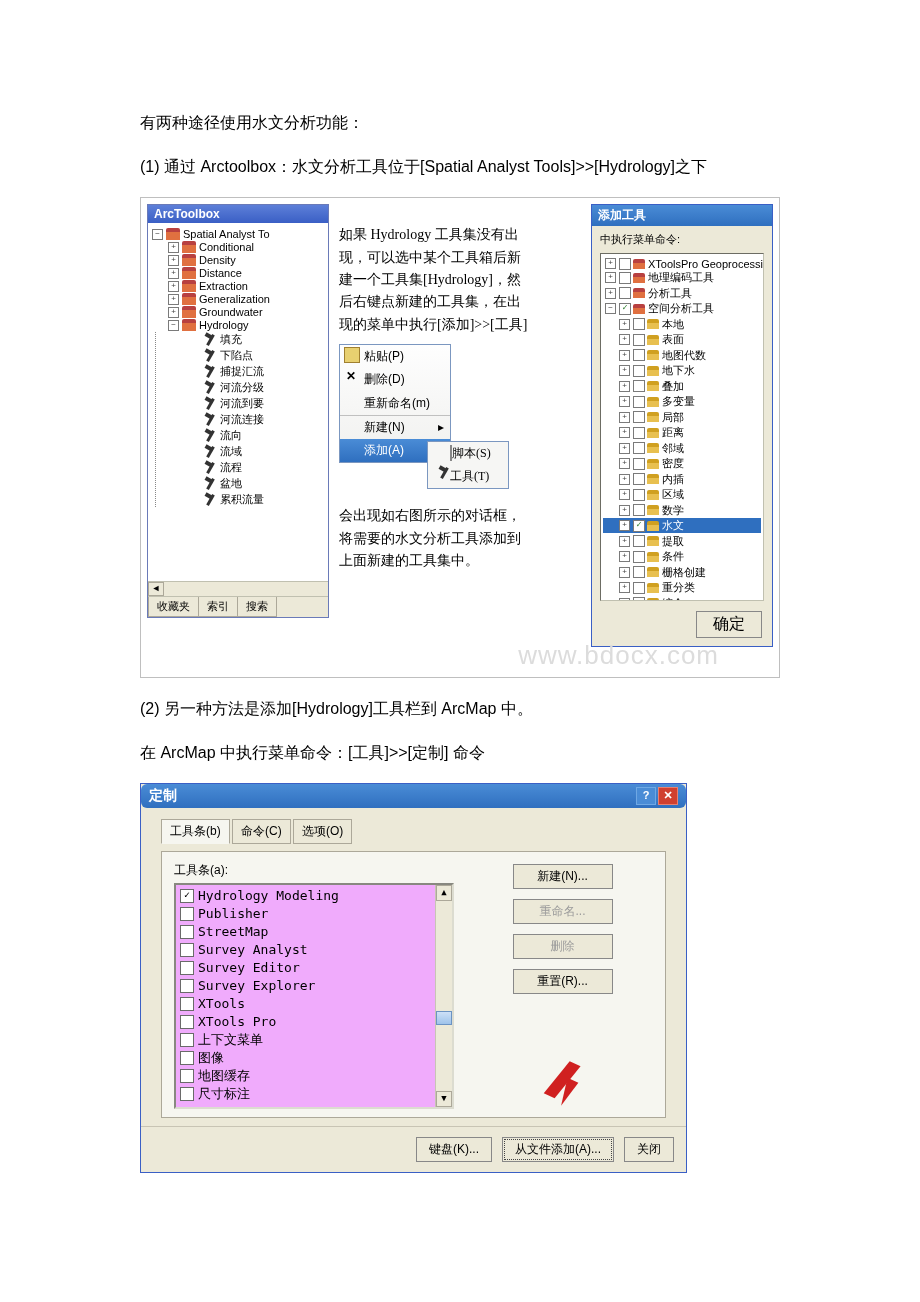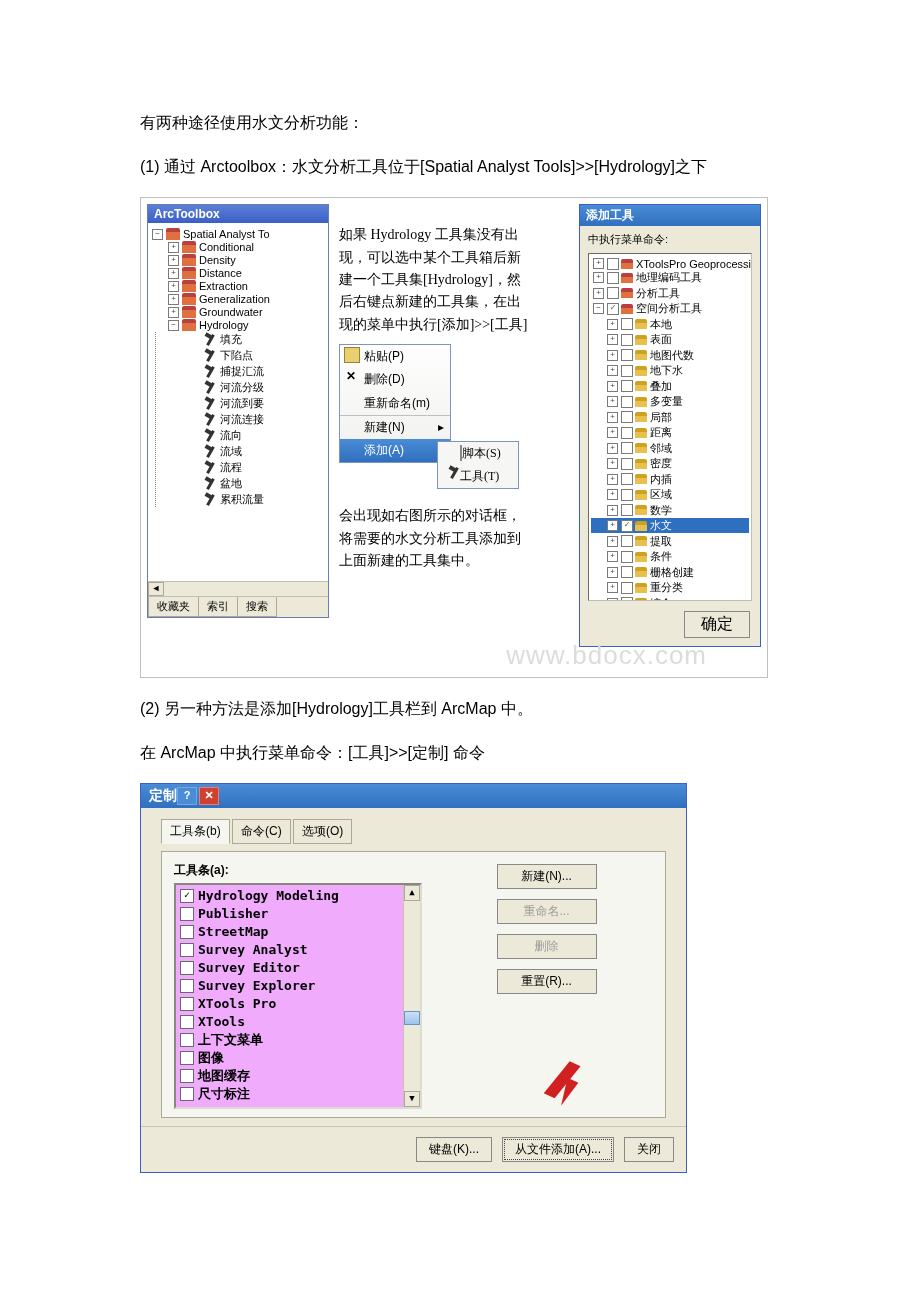--- a/index.html
+++ b/index.html
@@ -15,21 +15,21 @@
     margin: 0 auto;
     padding: 100px 140px 40px 140px;
     box-sizing: border-box;
   }
   .para {
     margin: 10px 0 18px 0;
     line-height: 1.6;
   }
   .figure-box {
     border: 1px solid #bfbfbf;
-    margin: 6px 12px 18px 0;
+    margin: 6px 0 18px 0;
     background: #fff;
   }
   .fig1-inner {
     display: flex;
     align-items: flex-start;
     padding: 6px 6px 30px 6px;
   }
   
   .arctoolbox {
     width: 180px;
@@ -142,21 +142,21 @@
   }
   .ctx-menu .mi{
     padding:2px 6px 2px 24px;position:relative;
   }
   .ctx-menu .mi.sep{border-top:1px solid #c0c0c0;}
   .ctx-menu .mi.sel{background:linear-gradient(#4a8cd6,#2f6fbf);color:#fff;}
   .ctx-menu .mi .ico{
     position:absolute;left:4px;top:2px;width:14px;height:14px;
   }
   .sub-menu{
-    position:relative;left:98px;top:-22px;
+    position:relative;left:88px;top:-22px;
     border:1px solid #7b97c0;background:#f6f6f4;width:80px;
   }
   .sub-menu .mi{padding:2px 6px 2px 22px;font-size:12px;position:relative;}
   .ico-paste{background:#e8d070;border:1px solid #a08030;}
   .ico-del{color:#000;font-weight:bold;text-align:center;line-height:12px;}
   .ico-script{background:#e0e0d0;border:1px solid #888;}
   
   .addtools {
     width: 180px;
     background: #ece9d8;
@@ -195,38 +195,38 @@
     border: 1px solid #3a5fc5;
     background: #ece9d8;
     width: 545px;
     font-family: Tahoma, "SimSun", sans-serif;
     font-size: 12px;
     margin-top: 4px;
   }
   .customize .title{
     background:linear-gradient(#4a8cd6,#2f6fbf);
     color:#fff;padding:3px 8px;font-weight:bold;font-size:14px;
-    display:flex;align-items:center;
+    display:flex;justify-content:space-between;align-items:center;border-radius:6px;
   }
   .win-btns{display:flex;gap:2px;}
   .win-btn{width:18px;height:16px;font-size:11px;line-height:14px;text-align:center;border:1px solid #fff;}
   .win-btn.help{background:#4a8cd6;color:#fff;border-color:#6fa8e4;}
   .win-btn.close{background:#d04030;color:#fff;border-color:#e88070;}
   .customize .body{padding:10px 20px 8px;}
   .tabrow{margin-bottom:8px;}
   .tabrow .t{
     display:inline-block;padding:3px 8px;border:1px solid #aca899;
     background:#ece9d8;position:relative;top:1px;margin-right:-1px;
   }
   .tabrow .t.active{background:#f6f6f0;border-bottom-color:#f6f6f0;}
   .panel{
     border:1px solid #aca899;background:#f6f6f0;padding:10px 12px 8px;
     display:flex;gap:18px;
   }
-  .panel .left{width:248px;font-weight:bold;}
+  .panel .left{width:280px;}
   .panel .label{margin-bottom:4px;}
   .listbox{
     background:#f0abfc;border:2px inset #dcdcd0;height:218px;
     font-size:13px;font-family:"SimSun",monospace;
     padding:2px 0;overflow:hidden;position:relative;
   }
   .listbox .li{display:flex;align-items:center;padding:0 4px;line-height:18px;}
   .listbox .cb{
     width:12px;height:12px;border:1px solid #6a6a6a;background:#fff;margin-right:4px;
     font-size:10px;line-height:10px;text-align:center;color:#000;flex-shrink:0;
@@ -582,25 +582,25 @@
               <div class="li">
                 <span class="cb"></span>
                 <span>Survey Editor</span>
               </div>
               <div class="li">
                 <span class="cb"></span>
                 <span>Survey Explorer</span>
               </div>
               <div class="li">
                 <span class="cb"></span>
+                <span>XTools</span>
+              </div>
+              <div class="li">
+                <span class="cb"></span>
                 <span>XTools Pro</span>
-              </div>
-              <div class="li">
-                <span class="cb"></span>
-                <span>XTools</span>
               </div>
               <div class="li">
                 <span class="cb"></span>
                 <span>上下文菜单</span>
               </div>
               <div class="li">
                 <span class="cb"></span>
                 <span>图像</span>
               </div>
               <div class="li">

